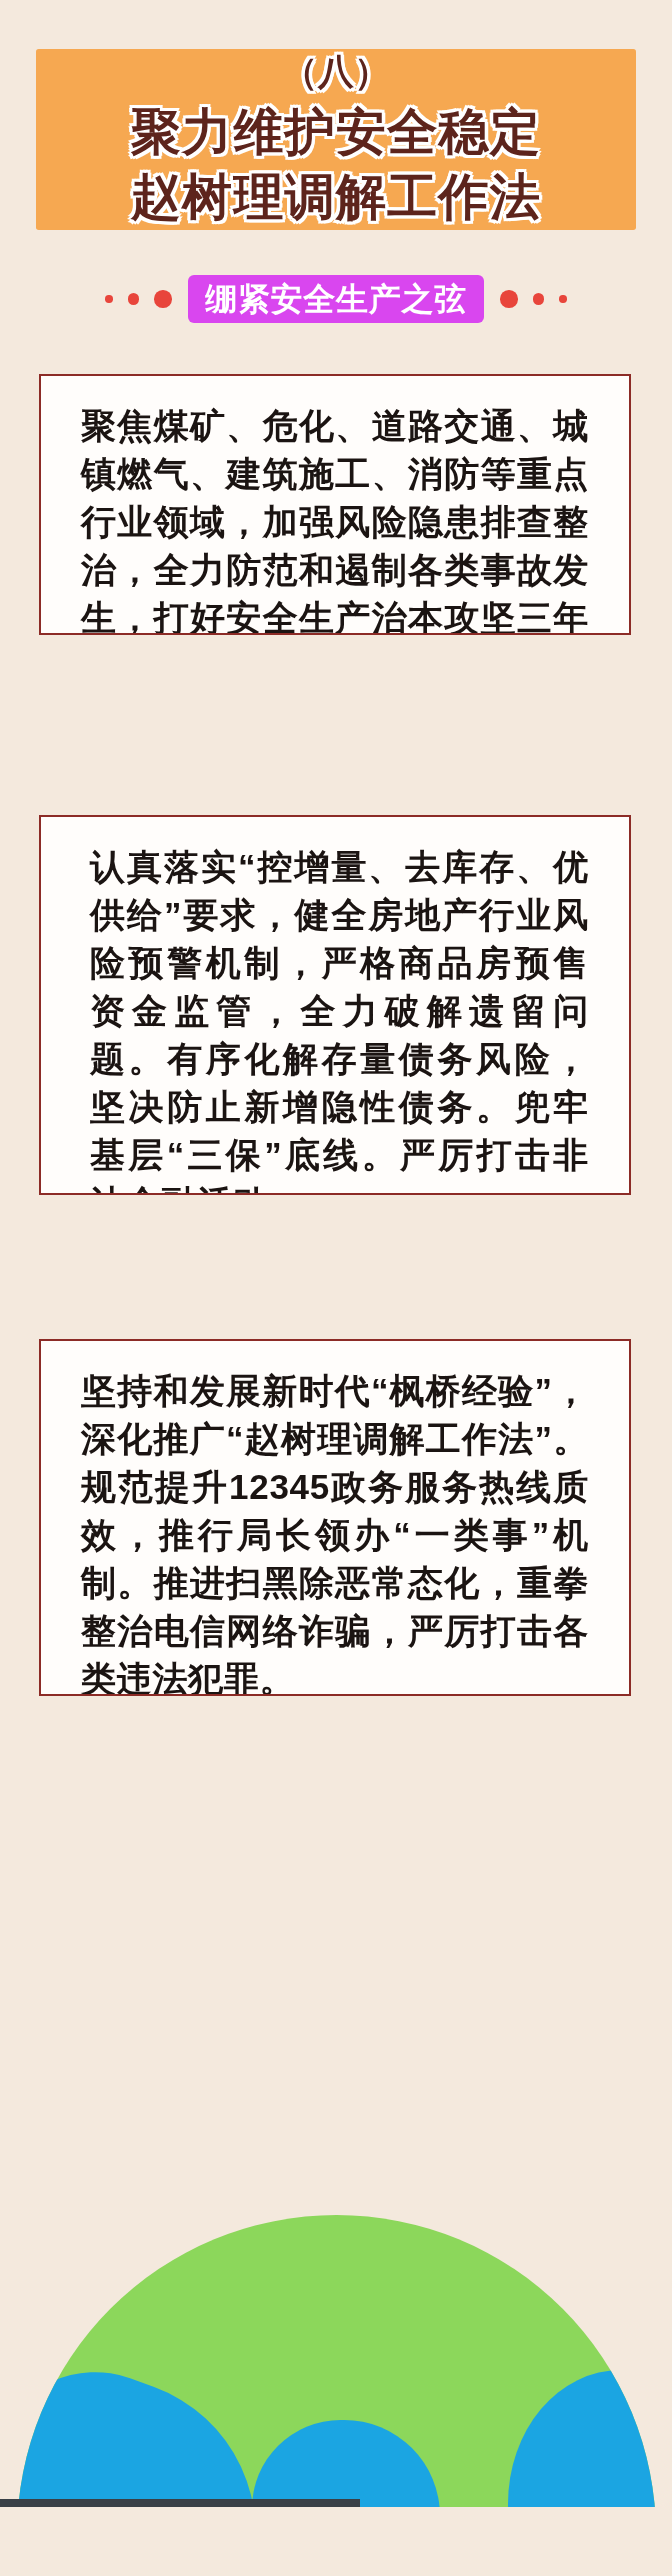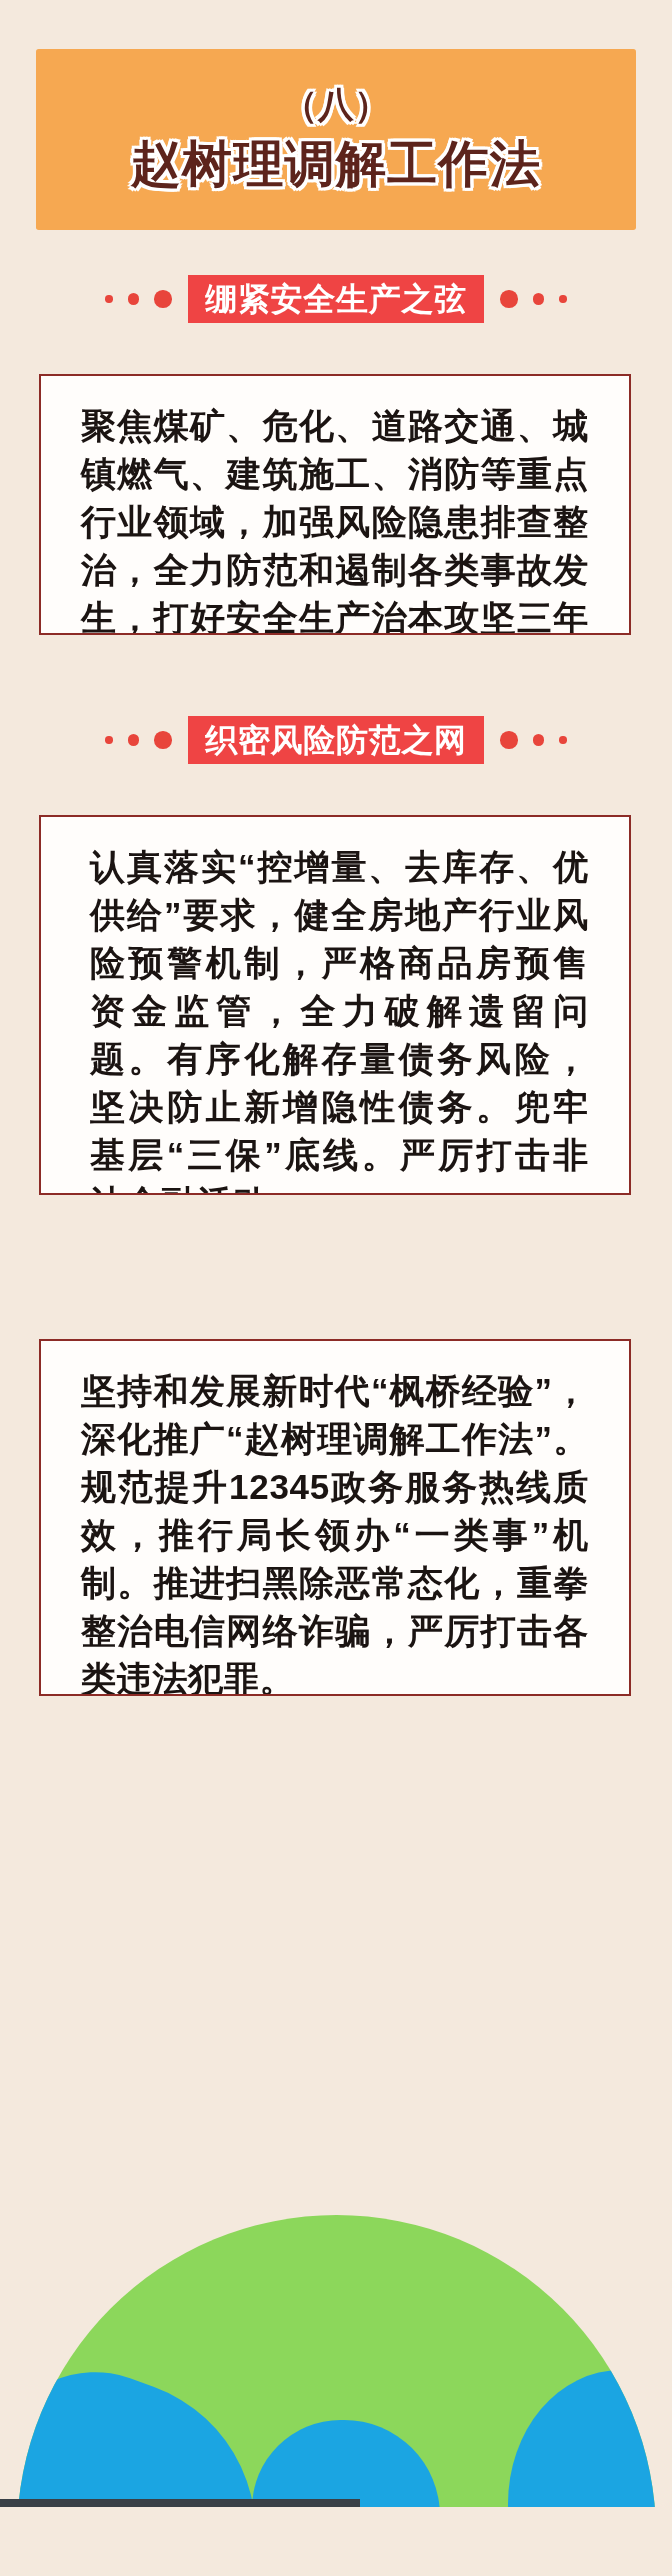--- a/index.html
+++ b/index.html
@@ -15,22 +15,22 @@
   .hl1{font-size:36px;margin-bottom:4px;}
   .hl2,.hl3{font-size:50px;letter-spacing:1.3px;}
 
   
   .section-row{position:absolute;left:0;width:672px;height:50px;display:flex;align-items:center;
                justify-content:center;gap:16px;}
   .row1{top:274px;}.row2{top:715px;}.row3{top:1242px;}
   .dots{display:flex;align-items:center;gap:15px;}
   .dot{background:#e8453b;border-radius:50%;}
   .d-s{width:7.4px;height:7.4px;}.d-m{width:11.4px;height:11.4px;}.d-l{width:17.5px;height:17.5px;}
-  .badge{background:#ef4444;color:#ffffff;font-size:32px;font-weight:800;letter-spacing:0.7px;
-         padding:8px 17.5px;line-height:1;}
+  .badge{background:#d946ef;color:#ffffff;font-size:32px;font-weight:800;letter-spacing:0.7px;
+         padding:8px 17.5px;line-height:1;border-radius:6px;}
 
   
   .text-card{position:absolute;left:39px;width:592px;background:#fffdfb;border:2px solid #8c2b26;
              box-sizing:border-box;padding:10px 24px;overflow:hidden;}
   .text-card p{margin:16px;font-size:35px;line-height:48px;color:#1b1412;font-weight:600;
                text-align:justify;letter-spacing:0.7px;}
   .card1{top:374px;height:261px;}
   .card2{top:815px;height:380px;padding-left:33px;}
   .card3{top:1339px;height:357px;}
   .card4{top:1689px;height:370px;}
@@ -46,20 +46,21 @@
 
   .video-bar{position:absolute;left:0;top:2499px;width:360px;height:8px;background:#394046;z-index:20;}
 </style>
 </head>
 <body>
 
 <div class="page">
 
   <div class="header-card">
     <div class="header-line hl1">（八）</div>
+    <div class="header-line hl2">聚力维护安全稳定</div>
     <div class="header-line hl3">赵树理调解工作法</div>
   </div>
 
   <div class="section-row row1">
     <div class="dots">
       <span class="dot d-s"></span>
         <span class="dot d-m"></span>
         <span class="dot d-l"></span>
     </div>
     <div class="badge">绷紧安全生产之弦</div>
@@ -67,33 +68,20 @@
       <span class="dot d-l"></span>
         <span class="dot d-m"></span>
         <span class="dot d-s"></span>
     </div>
   </div>
 
   <div class="text-card card1">
     <p>聚焦煤矿、危化、道路交通、城镇燃气、建筑施工、消防等重点行业领域，加强风险隐患排查整治，全力防范和遏制各类事故发生，打好安全生产治本攻坚三年行动收官战。</p>
   </div>
 
-  <div class="section-row row2">
-    <div class="dots">
-      <span class="dot d-s"></span>
-        <span class="dot d-m"></span>
-        <span class="dot d-l"></span>
-    </div>
-    <div class="badge">织密风险防范之网</div>
-    <div class="dots">
-      <span class="dot d-l"></span>
-        <span class="dot d-m"></span>
-        <span class="dot d-s"></span>
-    </div>
-  </div>
 
   <div class="text-card card2">
     <p>认真落实“控增量、去库存、优供给”要求，健全房地产行业风险预警机制，严格商品房预售资金监管，全力破解遗留问题。有序化解存量债务风险，坚决防止新增隐性债务。兜牢基层“三保”底线。严厉打击非法金融活动。</p>
   </div>
 
 
   <div class="text-card card3">
     <p>坚持和发展新时代“枫桥经验”，深化推广“赵树理调解工作法”。规范提升12345政务服务热线质效，推行局长领办“一类事”机制。推进扫黑除恶常态化，重拳整治电信网络诈骗，严厉打击各类违法犯罪。</p>
   </div>
 

